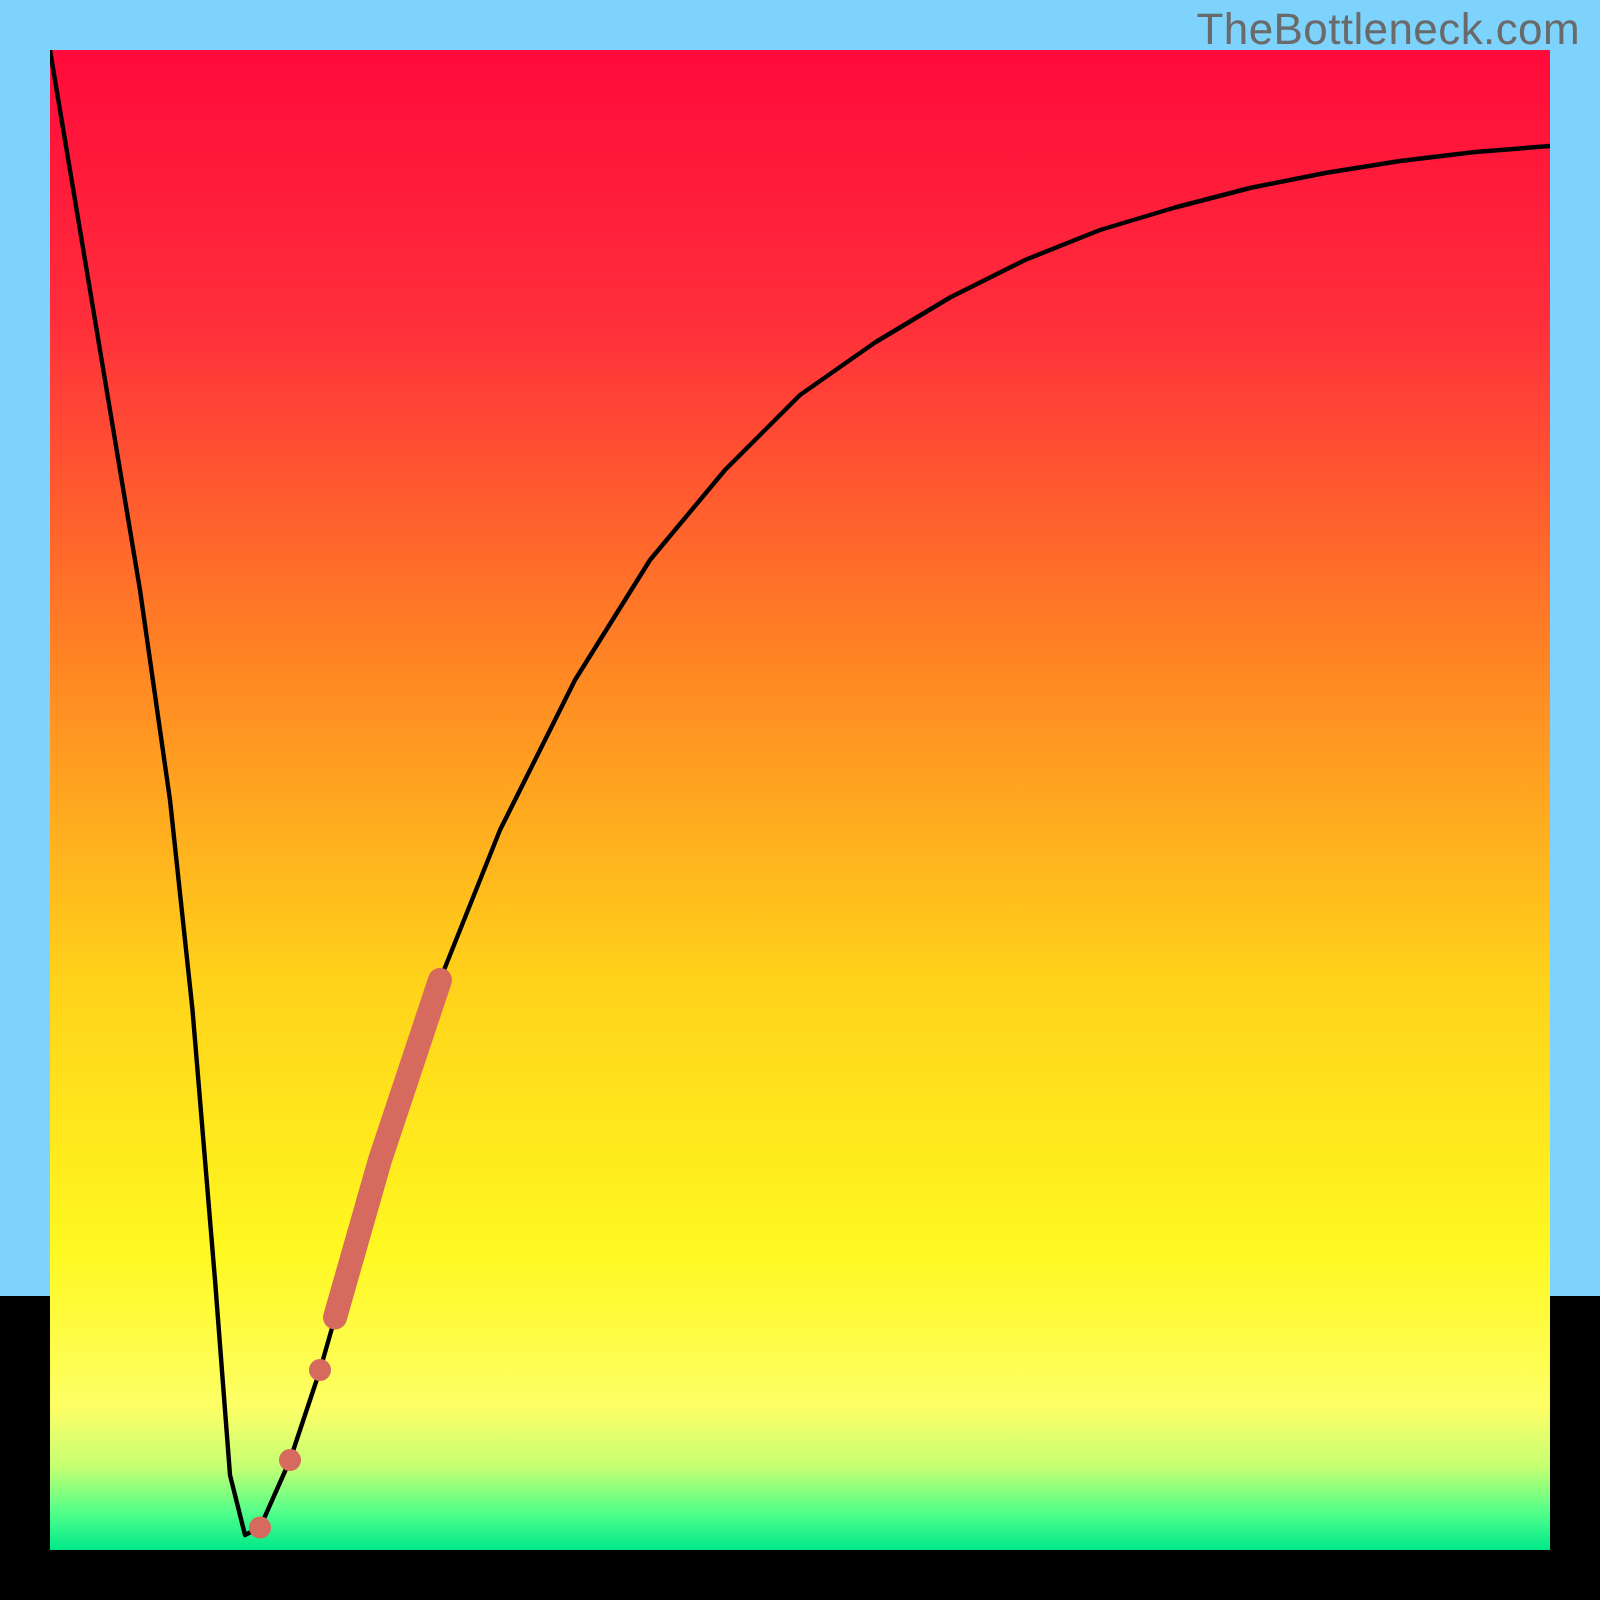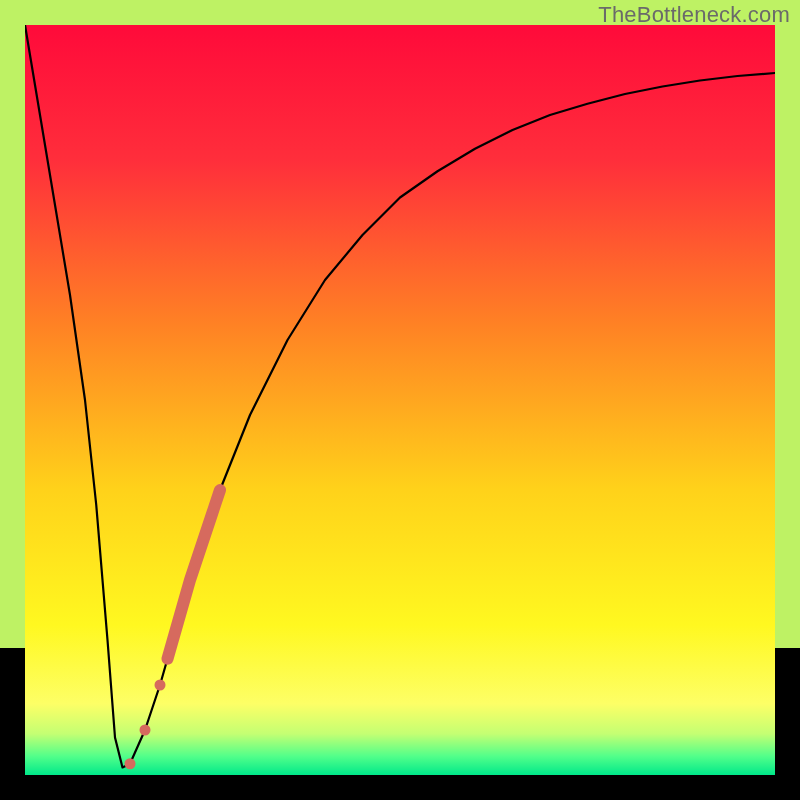--- a/index.html
+++ b/index.html
@@ -10,21 +10,21 @@
     overflow: hidden;
     background: #000;
     font-family: Arial, Helvetica, sans-serif;
   }
   .frame {
     position: absolute;
     left: 0;
     top: 0;
     width: 800px;
     height: 648px;
-    background: #bef264;
+    background: #7dd3fc;
   }
   .plot {
     position: absolute;
     left: 25px;
     top: 25px;
     width: 750px;
     height: 750px;
     overflow: hidden;
   }
   .gradient {

